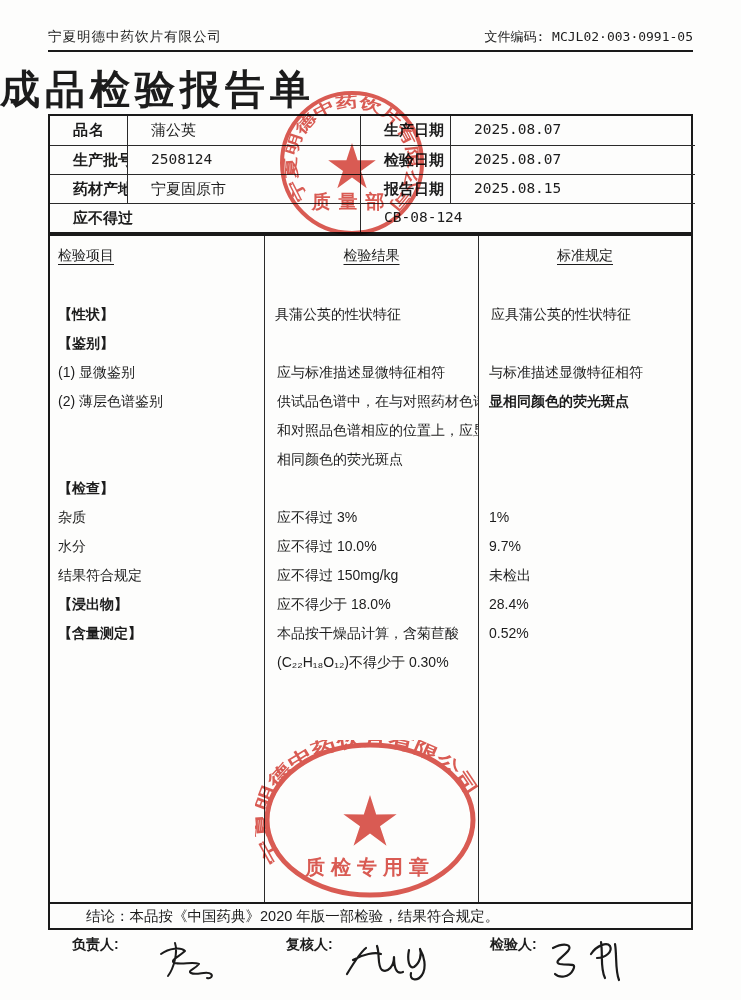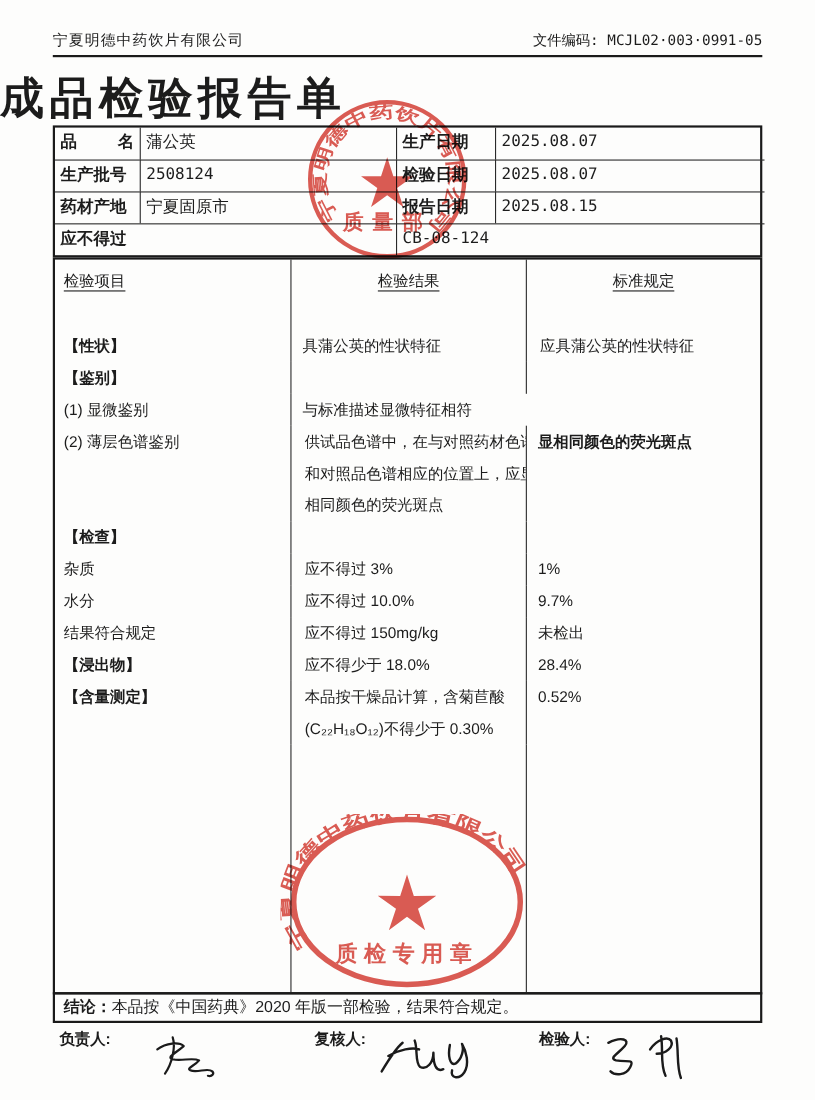--- a/index.html
+++ b/index.html
@@ -14,21 +14,21 @@
   .hdr { position:absolute; left:48px; top:28px; width:645px; display:flex; justify-content:space-between; font-size:13.5px; }
   .hdr .company { font-weight:normal; letter-spacing:1px; }
   .hdr .code { font-weight:normal; font-family:"DejaVu Sans Mono","Liberation Mono",monospace; font-size:13px; }
   .hdr-rule { position:absolute; left:48px; top:50px; width:645px; border-top:2px solid #1a1a1a; }
   .title { position:absolute; left:0; top:62px; width:100%; text-align:left;
            font-size:40px; font-weight:bold; letter-spacing:5px; }
   
   .info-table { position:absolute; left:48px; top:114px; width:645px;
     display:grid; grid-template-columns:77px 233px 90px 245px;
     border:2px solid #1a1a1a; font-size:15px; }
-  .info-table .cell { height:29px; line-height:27px; padding:0 5px; border-top:1px solid #2a2a2a; border-left:1px solid #2a2a2a; overflow:hidden; white-space:nowrap; }
+  .info-table .cell { height:29px; line-height:27px; padding:0 23px; border-top:1px solid #2a2a2a; border-left:1px solid #2a2a2a; overflow:hidden; white-space:nowrap; }
   .info-table .r0 { border-top:none; }
   .info-table .c0 { border-left:none; }
   .info-table .lab { font-weight:bold; }
   .info-table .justify { text-align:justify; text-align-last:justify; }
   .info-table .span2a { grid-column:1 / 3; }
   .info-table .span2b { grid-column:3 / 5; }
   .mono { font-family:"DejaVu Sans Mono","Liberation Mono",monospace; font-size:14.5px; }
   
   .insp-table { position:absolute; left:48px; top:234px; width:645px; height:670px;
     border:2px solid #1a1a1a; display:flex; flex-direction:column; font-size:14px; }
@@ -43,27 +43,27 @@
   .insp-row .c1 { padding-left:8px; }
   .insp-row .c2 { padding-left:12px; }
   .insp-row .c3 { padding-left:10px; }
   .insp-row .line { height:29px; line-height:29px; white-space:nowrap; }
   .insp-row .line.bold { font-weight:bold; }
   .insp-filler { flex:1 1 auto; }
   .insp-filler .cell { height:100%; }
   
   .conclusion { position:absolute; left:48px; top:902px; width:645px; height:28px;
     border:2px solid #1a1a1a; line-height:24px; padding-left:8px; font-size:14.5px; background:transparent; }
-  .conclusion .clab { font-weight:bold; }
+  .conclusion .clab { font-weight:normal;margin-left:28px; }
   
   .sigrow { position:absolute; left:48px; top:934px; width:645px; height:55px; }
   .siggroup { position:absolute; top:0; display:flex; align-items:flex-start; }
   .siggroup .slab { font-weight:bold; font-size:14px; line-height:20px; white-space:nowrap; }
   .siggroup svg { margin-left:6px; margin-top:2px; }
-  .g1 { left:6px;gap:24px; } .g2 { left:238px; } .g3 { left:442px; }
+  .g1 { left:24px;gap:24px; } .g2 { left:238px; } .g3 { left:442px; }
   
   .stamp { position:absolute; mix-blend-mode:multiply; opacity:0.88; pointer-events:none; }
   .stamp-top { left:277px; top:88px; width:150px; height:150px; }
   .stamp-bottom { left:255px; top:740px; width:230px; height:160px; }
 </style>
 </head>
 <body>
 
 <div class="page">
 
@@ -116,20 +116,23 @@
       <div class="insp-row">
         <div class="cell c1" style="height: 29px;">
           <div class="line bold">【鉴别】</div>
         </div>
         <div class="cell c2" style="height: 29px;"></div>
         <div class="cell c3" style="height: 29px;"></div>
       </div>
       <div class="insp-row">
         <div class="cell c1" style="height: 29px;">
           <div class="line">(1) 显微鉴别</div>
+        </div>
+        <div class="cell c2" style="height: 29px;">
+          <div class="line">应与标准描述显微特征相符</div>
         </div>
         <div class="cell c3" style="height: 29px;">
           <div class="line">与标准描述显微特征相符</div>
         </div>
       </div>
       <div class="insp-row">
         <div class="cell c1" style="height: 87px;">
           <div class="line">(2) 薄层色谱鉴别</div>
         </div>
         <div class="cell c2" style="height: 87px;">

